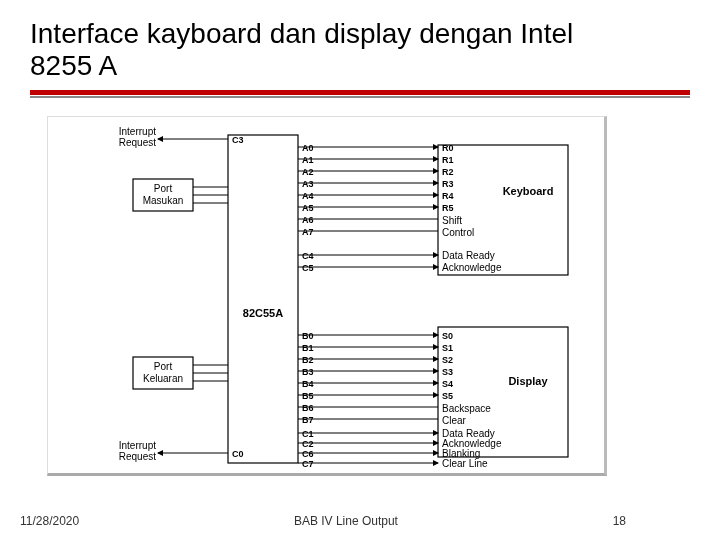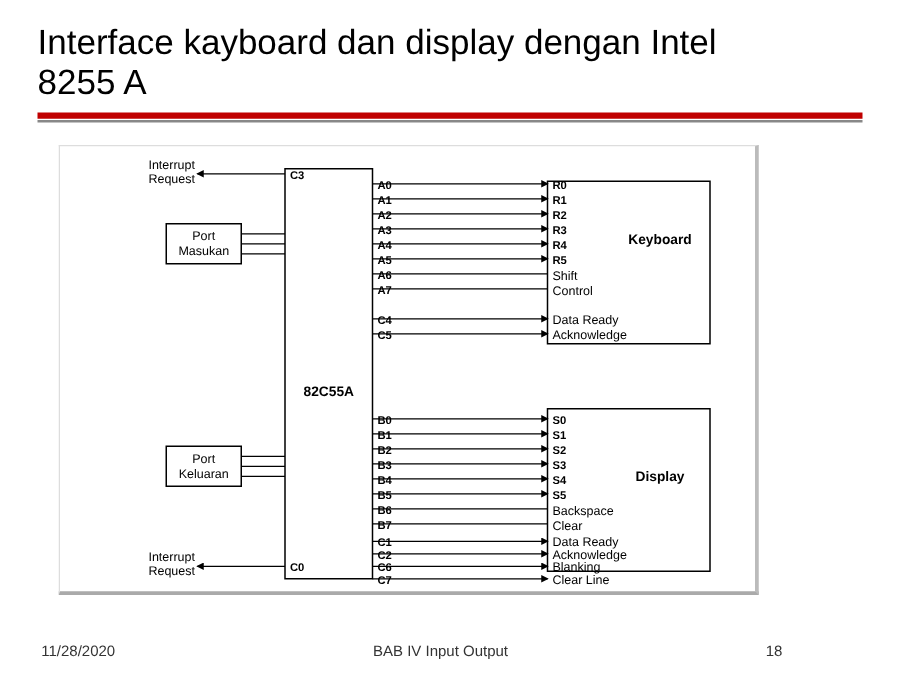--- a/index.html
+++ b/index.html
@@ -2,21 +2,21 @@
 <html><head>
 <meta charset="utf-8">
 <style>
   * { box-sizing: border-box; margin: 0; padding: 0; }
   body { width: 720px; height: 540px; background: #fff; font-family: Verdana, Arial, sans-serif; position: relative; overflow: hidden; }
   .slide { width: 656px; height: 540px; position: relative; padding: 18px 32px 0 30px; }
   .title { font-size: 28px; font-weight: 400; color: #000; line-height: 1.15; margin-bottom: 8px; }
   .redbar { height: 5px; background: #c00000; width: 660px; }
   .greybar { height: 2px; background: #888; width: 660px; margin-top: 1px; }
   .fig { position: relative; margin: 18px auto 0 auto; width: 560px; height: 360px; border-right: 3px solid #bbb; border-bottom: 3px solid #aaa; border-top: 1px solid #ddd; border-left: 1px solid #ddd; background: #fff; }
-  .footer { position: absolute; bottom: 12px; left: 33px; right: 30px; display: flex; justify-content: space-between; font-size: 12px; color: #333; }
+  .footer { position: absolute; bottom: 12px; left: 20px; right: 30px; display: flex; justify-content: space-between; font-size: 12px; color: #333; }
   svg { display: block; }
   .lbl { font: 10px Arial, sans-serif; fill: #000; }
   .lblb { font: bold 11px Arial, sans-serif; fill: #000; }
   .pin { font: bold 9px Arial, sans-serif; fill: #000; }
   .box { fill: #fff; stroke: #000; stroke-width: 1.2; }
   .thin { stroke: #000; stroke-width: 1; fill: none; }
 </style>
 </head>
 <body>
 
@@ -148,16 +148,16 @@
       <line class="thin" x1="145" y1="78" x2="180" y2="78"></line>
       <line class="thin" x1="145" y1="86" x2="180" y2="86"></line>
       <line class="thin" x1="145" y1="248" x2="180" y2="248"></line>
       <line class="thin" x1="145" y1="256" x2="180" y2="256"></line>
       <line class="thin" x1="145" y1="264" x2="180" y2="264"></line>
     </svg>
   </div>
 
   <div class="footer">
     <span>11/28/2020</span>
-    <span>BAB IV   Input Output</span>
+    <span>BAB IV   Line Output</span>
     <span>18</span>
   </div>
 </div>
 
 </body></html>

